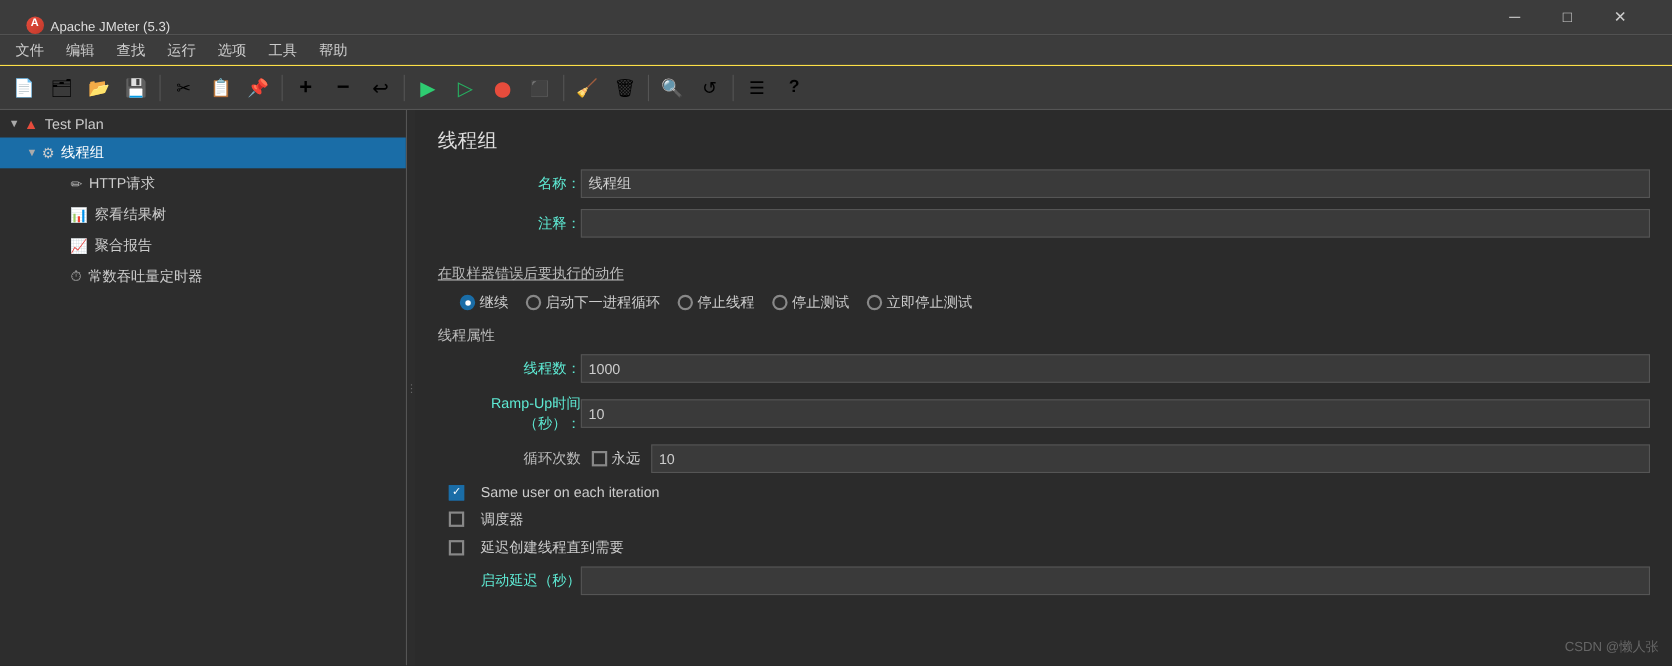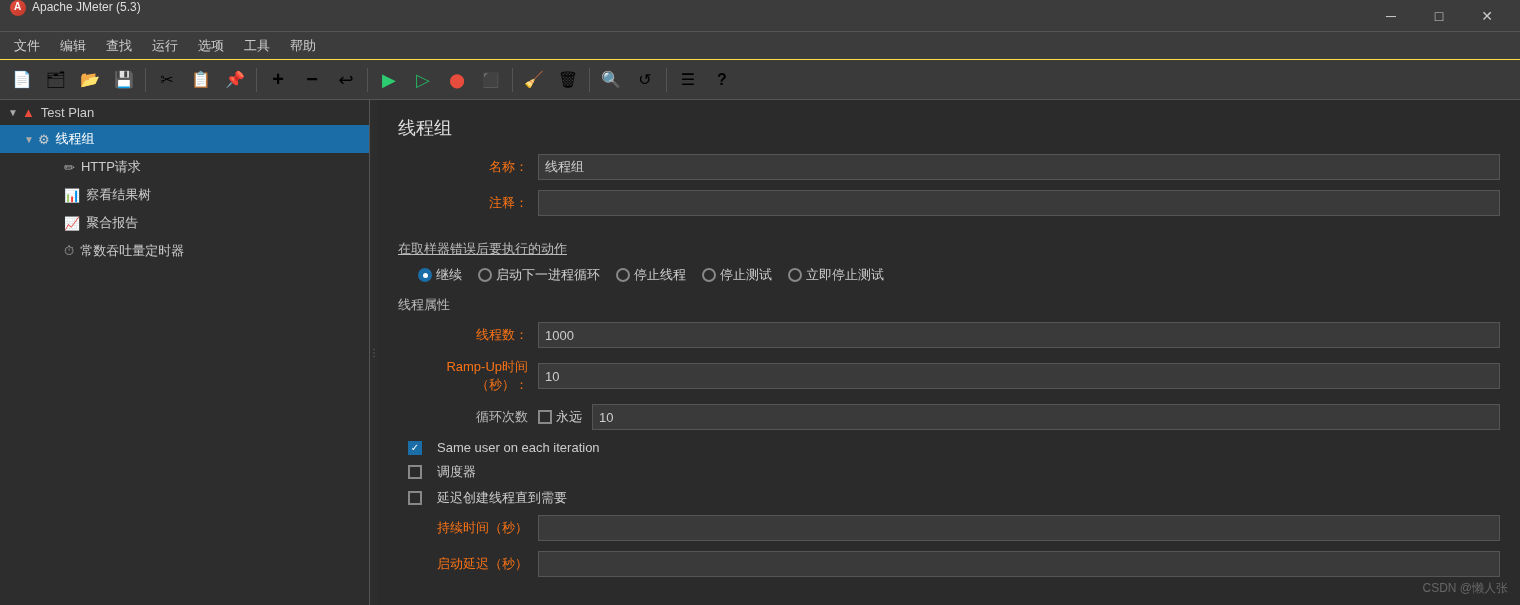--- a/index.html
+++ b/index.html
@@ -3,22 +3,22 @@
   <meta charset="utf-8">
   <style>
     * { box-sizing: border-box; margin: 0; padding: 0; }
     body { font-family: 'Microsoft YaHei', SimSun, sans-serif; font-size: 13px; background: #2b2b2b; color: #ccc; width: 1520px; height: 605px; overflow: hidden; }
 
     
     .title-bar {
       height: 32px;
       background: #3c3c3c;
       display: flex;
-      align-items: flex-start;
-      padding: 0 10px;
+      align-items: flex-end;
+      padding: 0 24px;
       border-bottom: 1px solid #555;
       user-select: none;
     }
     .title-bar-icon {
       width: 16px; height: 16px; margin-right: 6px;
       background: linear-gradient(135deg, #e74c3c, #c0392b);
       border-radius: 50%;
       display: inline-block;
       position: relative;
     }
@@ -139,22 +139,22 @@
       font-weight: normal;
     }
     .form-row {
       display: flex;
       align-items: center;
       margin-bottom: 10px;
     }
     .form-label {
       width: 130px;
       text-align: right;
-      margin-right: 10px;
-      color: #f97316;
+      margin-right: 0;
+      color: #5eead4;
       font-size: 13px;
       flex-shrink: 0;
     }
     .form-input {
       flex: 1;
       height: 26px;
       background: #3a3a3a;
       border: 1px solid #555;
       color: #ccc;
       padding: 2px 6px;
@@ -419,24 +419,20 @@
     <div class="checkbox-row">
       <div class="cb-box"></div>
       <span class="cb-label">调度器</span>
     </div>
 
     <div class="checkbox-row">
       <div class="cb-box"></div>
       <span class="cb-label">延迟创建线程直到需要</span>
     </div>
 
-    <div class="form-row">
-      <span class="form-label">持续时间（秒）</span>
-      <input class="form-input" type="text" value="" style="">
-    </div>
 
     <div class="form-row">
       <span class="form-label">启动延迟（秒）</span>
       <input class="form-input" type="text" value="" style="">
     </div>
 
   </div>
 </div>
 
 <div class="watermark">CSDN @懒人张</div>

